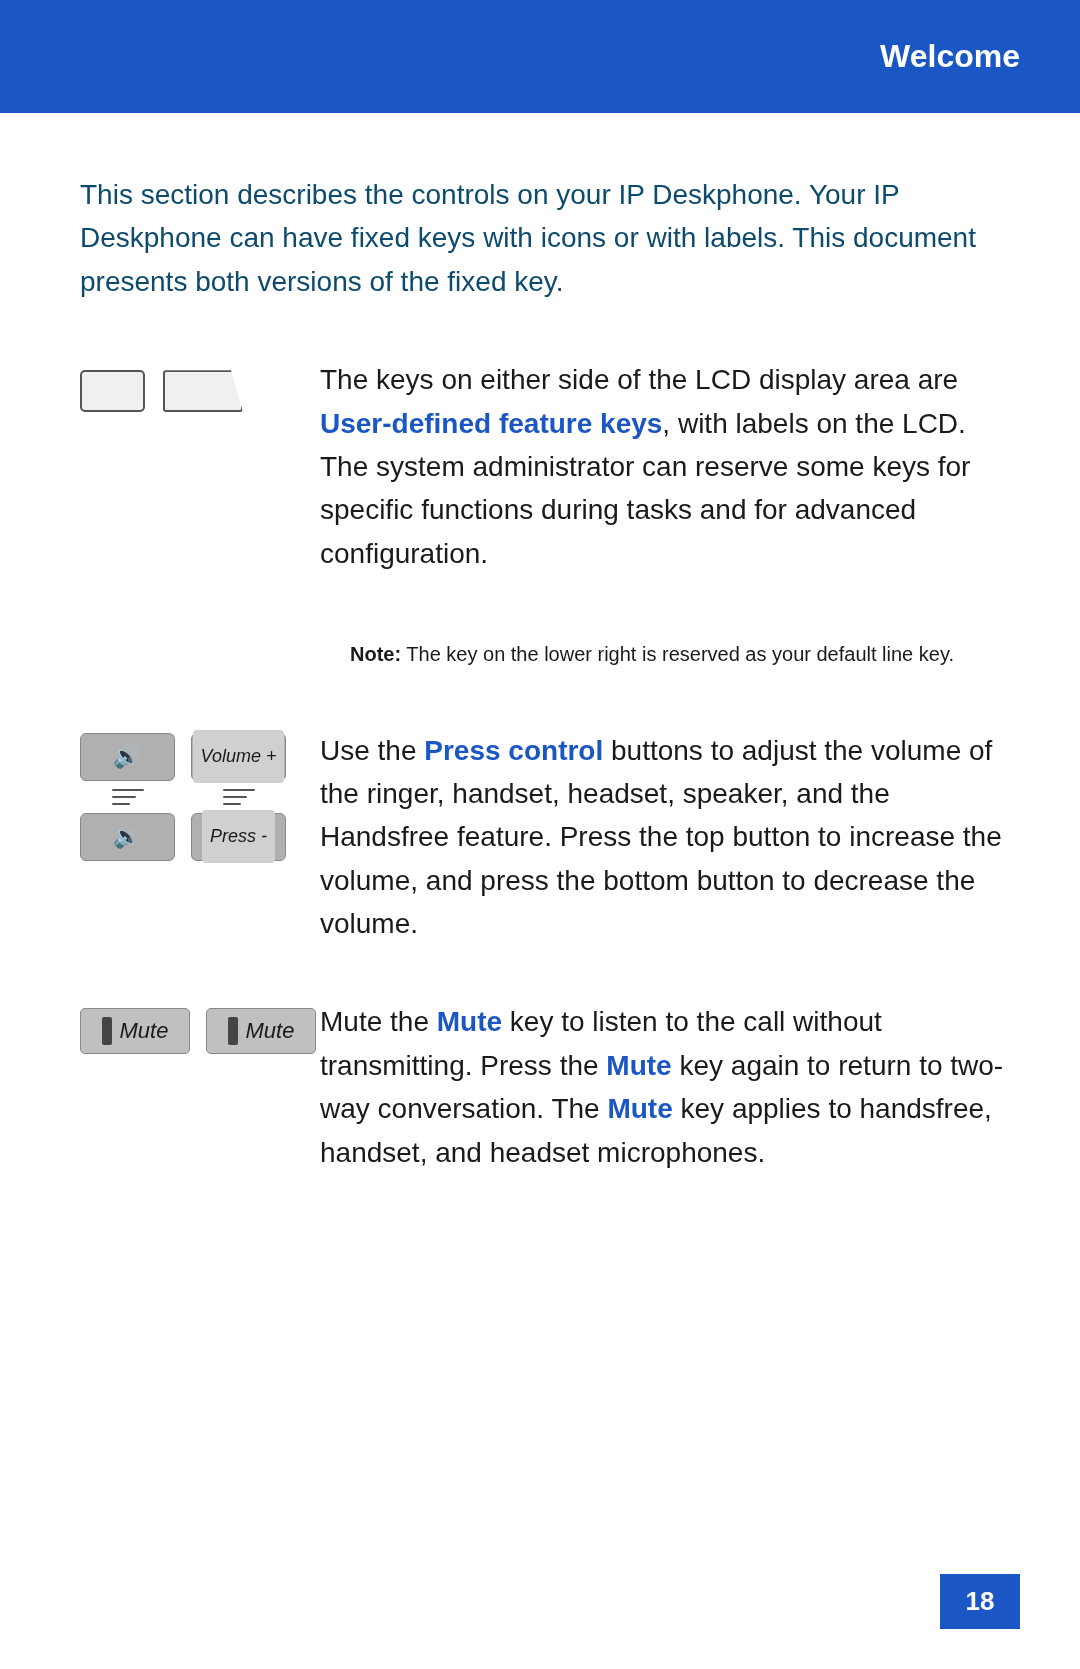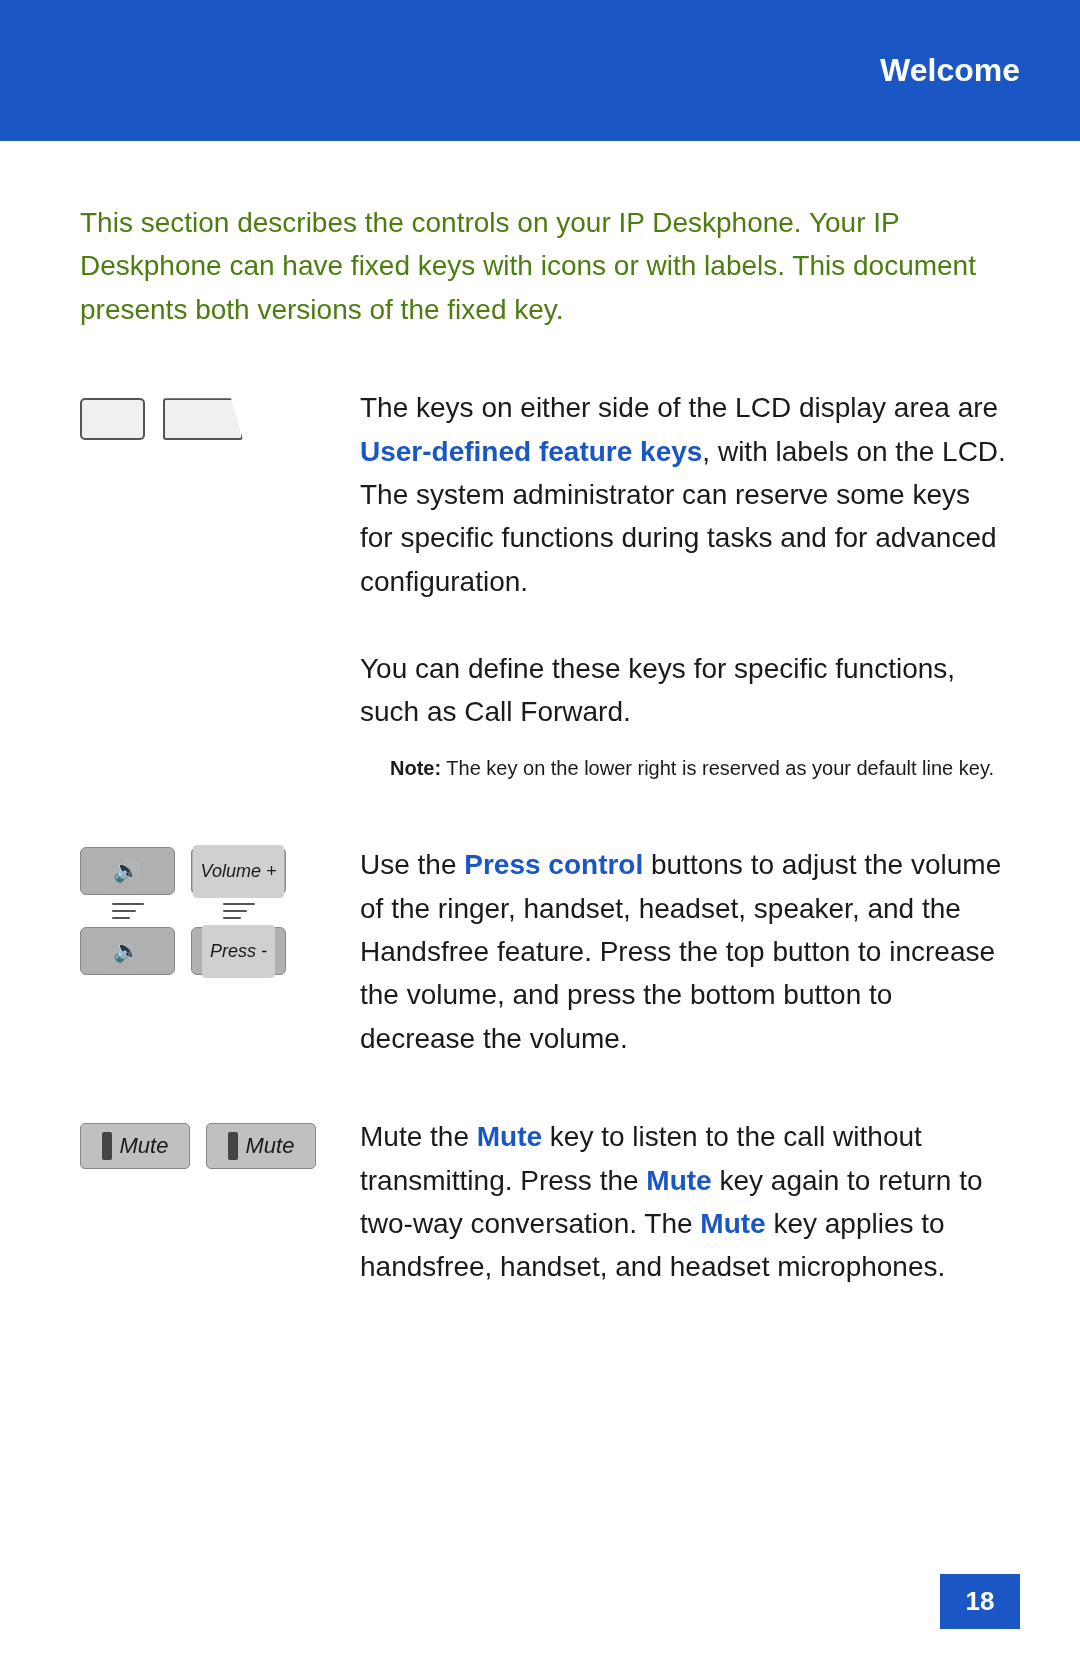--- a/index.html
+++ b/index.html
@@ -10,21 +10,21 @@
       background: #ffffff;
       font-family: Arial, Helvetica, sans-serif;
       font-size: 28px;
       color: #1a1a1a;
       position: relative;
     }
 
     
     .header-bar {
       width: 100%;
-      height: 141px;
+      height: 113px;
       background: #1a56c4;
       display: flex;
       align-items: center;
       justify-content: flex-end;
       padding-right: 60px;
     }
 
     .header-title {
       color: #ffffff;
       font-size: 32px;
@@ -33,21 +33,21 @@
 
     
     .content {
       padding: 60px 70px 60px 80px;
     }
 
     
     .intro-text {
       font-size: 28px;
       line-height: 1.55;
-      color: #4d7c0f;
+      color: #0c4a6e;
       margin-bottom: 55px;
     }
 
     
     .section-row {
       display: flex;
       flex-direction: row;
       align-items: flex-start;
       margin-bottom: 55px;
     }
@@ -59,21 +59,20 @@
       flex-direction: row;
       align-items: flex-start;
       gap: 18px;
       padding-top: 8px;
     }
 
     .text-col {
       flex: 1;
       font-size: 28px;
       line-height: 1.55;
-      margin-left: 40px;
     }
 
     .blue-link {
       color: #1a56c4;
       font-weight: bold;
     }
 
     .note-text {
       font-size: 20px;
       line-height: 1.55;
@@ -209,21 +208,20 @@
         <div class="key-rect key-small"></div>
       </div>
 
       <div style="display:flex; flex-direction:column; gap:10px; margin-top:4px;">
         <div class="angled-key"></div>
       </div>
     </div>
     <div class="text-col">
       <span>The keys on either side of the LCD display area are </span><span class="blue-link">User-defined feature keys</span><span>, with labels on the LCD. The system administrator can reserve some keys for specific functions during tasks and for advanced configuration.</span>
       <br><br>
-      <span>You can define these keys for specific functions, such as Call Forward.</span>
       <div class="note-text">
         <strong>Note:</strong><span>  The key on the lower right is reserved as your default line key.</span>
       </div>
     </div>
   </div>
 
 
   <div class="section-row">
     <div class="icon-col" style="flex-direction:row; gap:16px; align-items:flex-start;">
 

